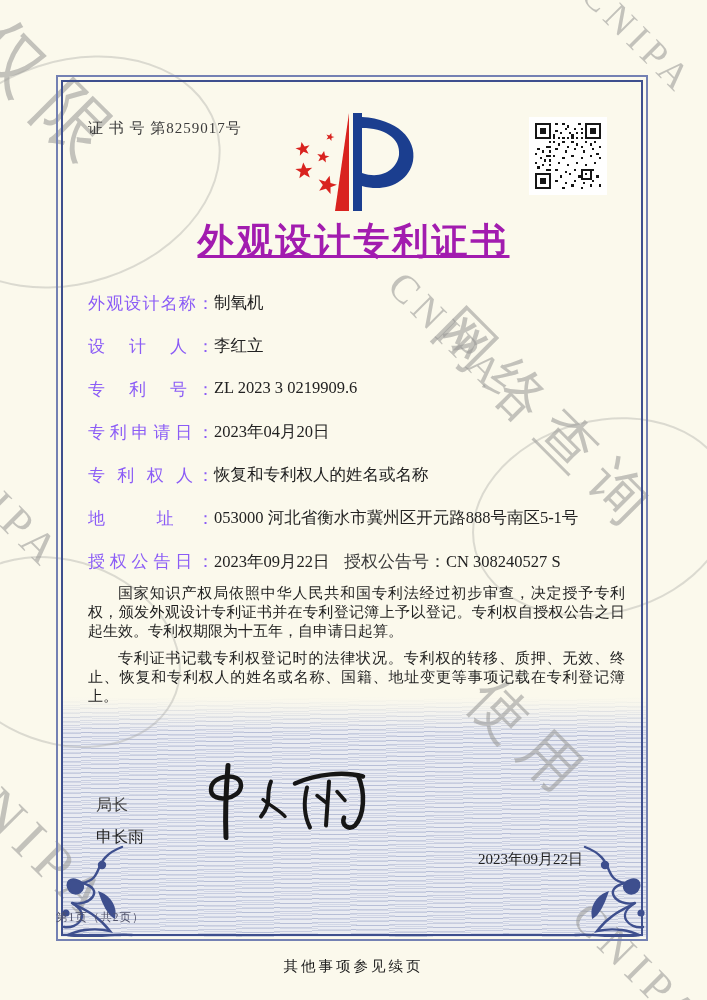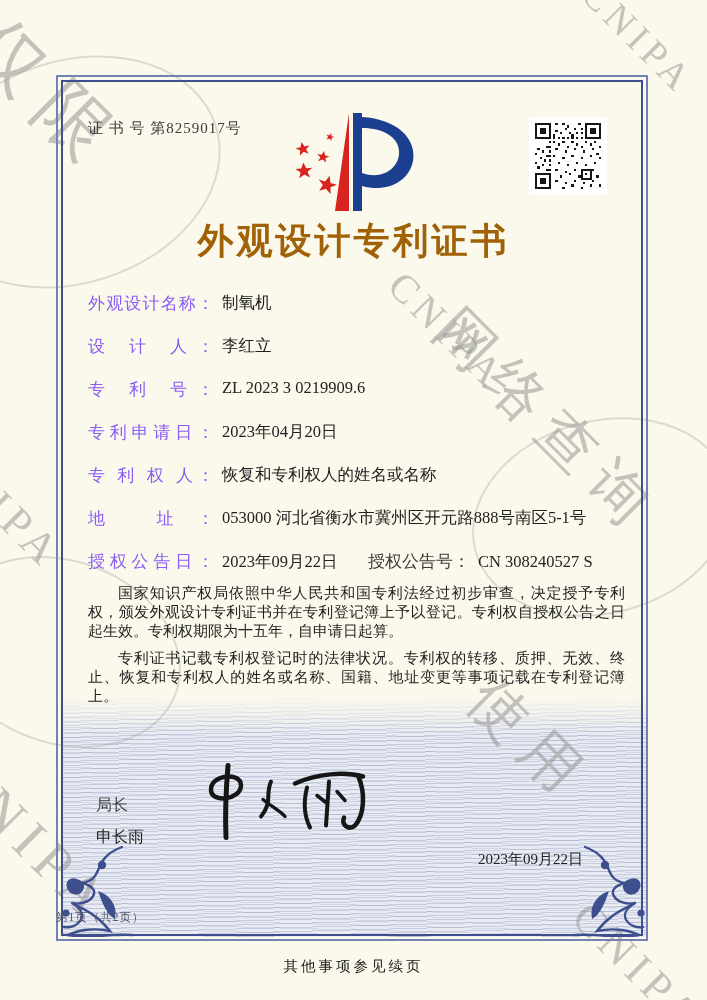--- a/index.html
+++ b/index.html
@@ -32,28 +32,28 @@
          border:2px solid #7481b3;box-sizing:border-box;pointer-events:none;}
   .frame-inner{position:absolute;left:3px;top:3px;right:3px;bottom:3px;
          border:2px solid #3e4f8e;}
   
   .content{position:absolute;left:0;top:0;width:672px;height:1000px;z-index:5;}
   .cert-no{position:absolute;left:88px;top:119px;font-size:15px;letter-spacing:1px;color:#3a3a3a;}
   .logo{position:absolute;left:283px;top:106px;width:140px;height:112px;}
   .qr{position:absolute;left:529px;top:117px;width:78px;height:78px;background:#fff;
       display:flex;align-items:center;justify-content:center;}
   .title{position:absolute;left:0;width:707px;top:217px;text-align:center;
-         font-size:36px;font-weight:bold;letter-spacing:3px;color:#a16207;}
+         font-size:36px;font-weight:bold;letter-spacing:3px;color:#a21caf;text-decoration:underline;}
   .fields{position:absolute;left:88px;top:292px;width:545px;}
   .frow{margin-bottom:20px;font-size:17px;height:23px;white-space:nowrap;}
   .flabel{display:inline-block;width:126px;text-align:justify;text-align-last:justify;
           color:#8b5cf6;vertical-align:top;}
-  .fvalue{font-size:16.5px;color:#222;margin-left:8px;}
+  .fvalue{font-size:16.5px;color:#222;}
   .frow-double .fvalue.first{display:inline-block;width:128px;}
-  .frow-double .flabel2{color:#3a3a3a;margin-left:18px;}
+  .frow-double .flabel2{color:#3a3a3a;margin-left:2px;}
   .paras{position:absolute;left:88px;top:584px;width:537px;}
   .paras p{margin:0 0 8px 0;font-size:15px;line-height:19px;text-indent:2em;
            text-align:justify;color:#1f1f1f;}
   .sig-title{position:absolute;left:96px;top:795px;font-size:16px;color:#404040;
              font-family:Liberation Serif, serif;}
   .sig-name{position:absolute;left:96px;top:827px;font-size:16px;color:#222;
              font-family:"Liberation Sans","DejaVu Sans",sans-serif;}
   .sig-svg{position:absolute;left:195px;top:758px;}
   .issue-date{position:absolute;left:478px;top:850px;font-size:15px;color:#222;}
   .flourish{position:absolute;width:76px;height:92px;}

